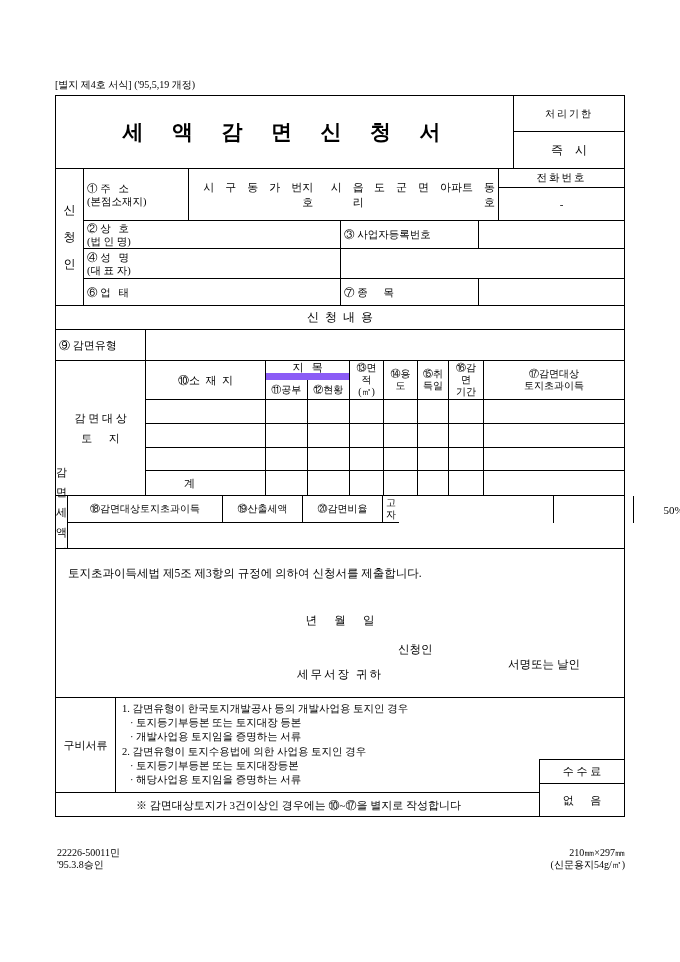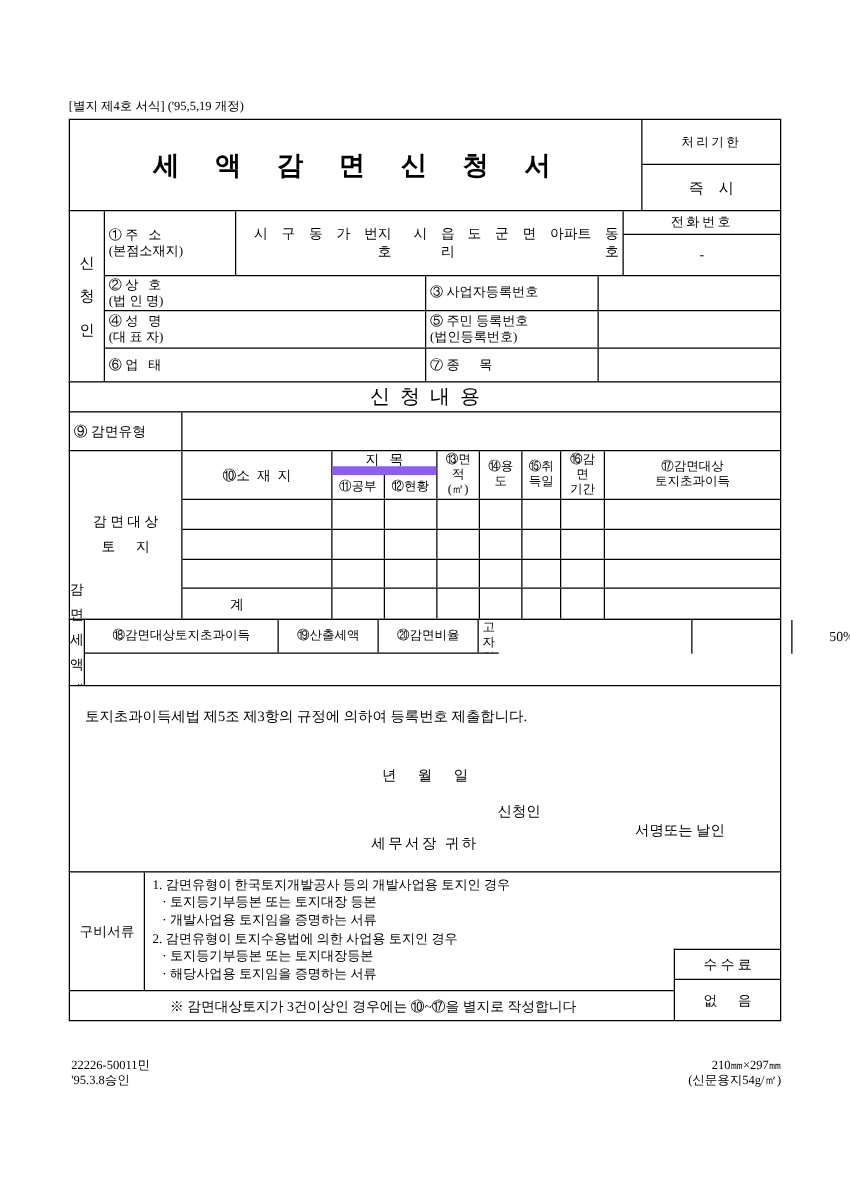--- a/index.html
+++ b/index.html
@@ -38,21 +38,21 @@
   .w257 { width:257px; }
   .w138 { width:138px; }
   .flex1 { flex:1; }
   .lbl { font-size:10.5px; line-height:13px; }
   .addr { flex:1; flex-direction:row; justify-content:center; align-items:center; font-size:11px; line-height:15px; text-align:right; }
   .phone-col { width:125px; display:flex; flex-direction:column; }
   .phone-label { height:19px; border-bottom:1px solid #000; display:flex; align-items:center; justify-content:center; font-size:10.5px; letter-spacing:2px; }
   .phone-value { flex:1; display:flex; align-items:center; justify-content:center; font-size:11px; }
 
   
-  .s3 { height:25px; display:flex; align-items:center; justify-content:center; font-size:16px; }
+  .s3 { height:25px; display:flex; align-items:center; justify-content:center; font-size:12px; }
 
   
   .s4 { display:flex; flex-direction:column; }
   .s4 .rowa { height:27px; }
   .s4 .rowb { height:30px; }
   .w90 { width:90px; }
 
   
   .s5 { height:136px; display:flex; }
   .strip90 { width:90px; border-right:1px solid #000; display:flex; align-items:center; justify-content:center; font-size:11px; line-height:20px; text-align:center; }
@@ -138,22 +138,20 @@
         </div>
         <div class="row r2 bb">
           <div class="cell lbl br w257" data-bind="applicant.trade_name_label">② 상   호
 (법 인 명)</div>
           <div class="cell lbl br w138" data-bind="applicant.business_reg_no_label">③ 사업자등록번호</div>
           <div class="cell flex1"></div>
         </div>
         <div class="row r3 bb">
           <div class="cell lbl br w257" data-bind="applicant.name_label">④ 성   명
 (대 표 자)</div>
-          <div class="cell lbl br w138" data-bind="applicant.resident_reg_no_label">⑤ 주민 등록번호
-(법인등록번호)</div>
           <div class="cell flex1"></div>
         </div>
         <div class="row r4">
           <div class="cell lbl br w257" data-bind="applicant.business_type_label">⑥ 업   태</div>
           <div class="cell lbl br w138" data-bind="applicant.business_item_label">⑦ 종      목</div>
           <div class="cell flex1"></div>
         </div>
       </div>
     </div>
 
@@ -246,21 +244,21 @@
         <div class="vrow">
           <div class="cell br c155"></div>
           <div class="cell br c80"></div>
           <div class="cell center br c80" data-bind="tax_calc.rate_value">50%</div>
           <div class="cell c165"></div>
         </div>
       </div>
     </div>
 
     <div class="sec s7">
-      <div class="decl-statement" data-bind="declaration.statement">토지초과이득세법 제5조 제3항의 규정에 의하여 등록번호 제출합니다.</div>
+      <div class="decl-statement" data-bind="declaration.statement">토지초과이득세법 제5조 제3항의 규정에 의하여 신청서를 제출합니다.</div>
       <div class="decl-date" data-bind="declaration.date_line">년      월      일</div>
       <div class="decl-applicant" data-bind="declaration.applicant_label">신청인</div>
       <div class="decl-sign" data-bind="declaration.signature_note">서명또는 날인</div>
       <div class="decl-recipient" data-bind="declaration.recipient">세무서장 귀하</div>
     </div>
 
     <div class="sec s8">
       <div class="s8-main">
         <div class="s8-label" data-bind="attachments.section_label">구비서류</div>
         <div class="s8-content">

